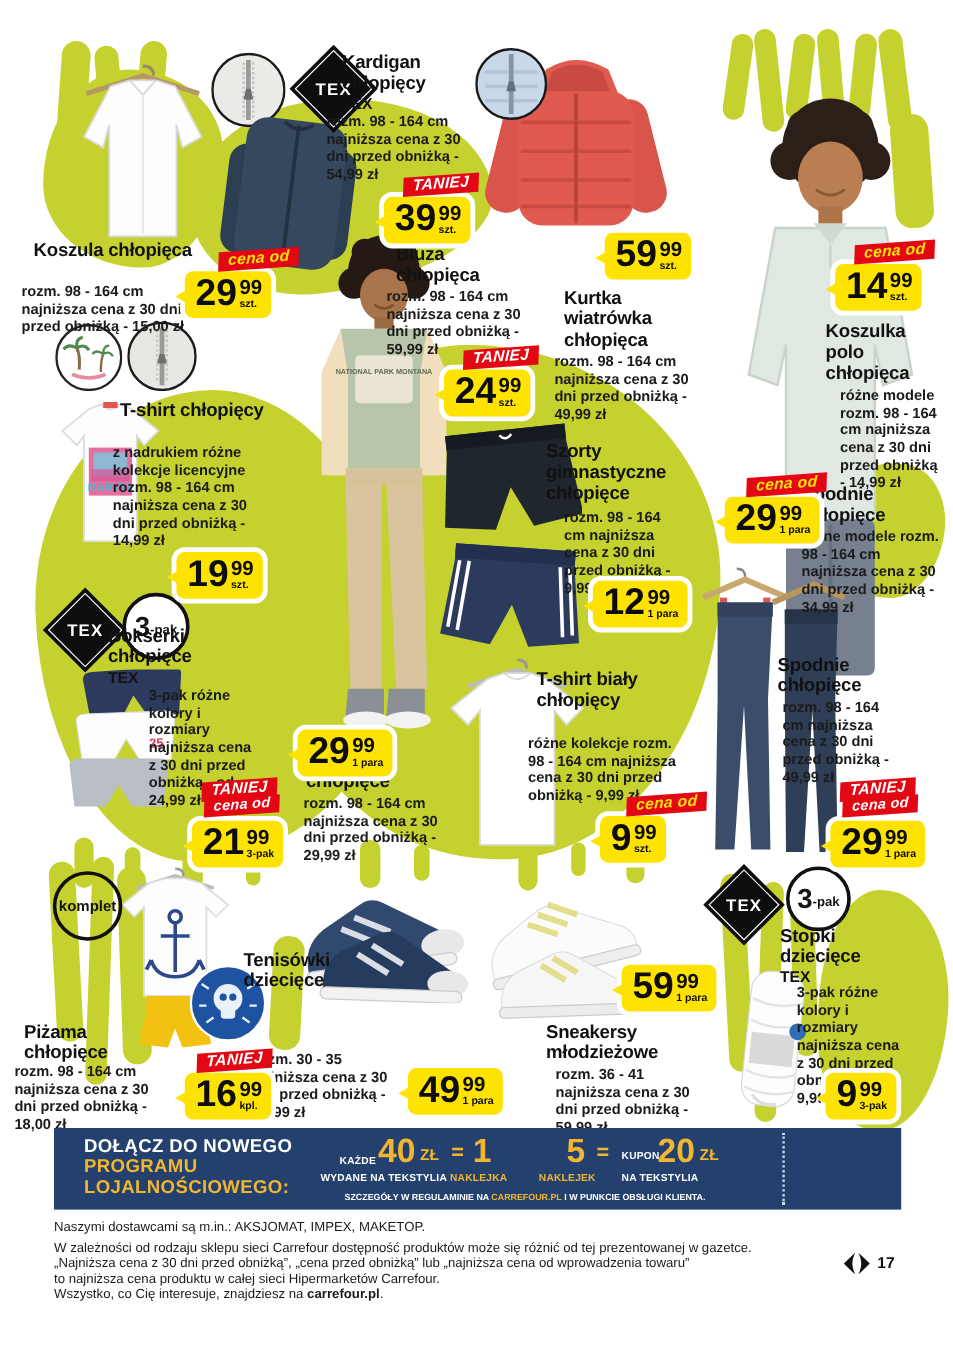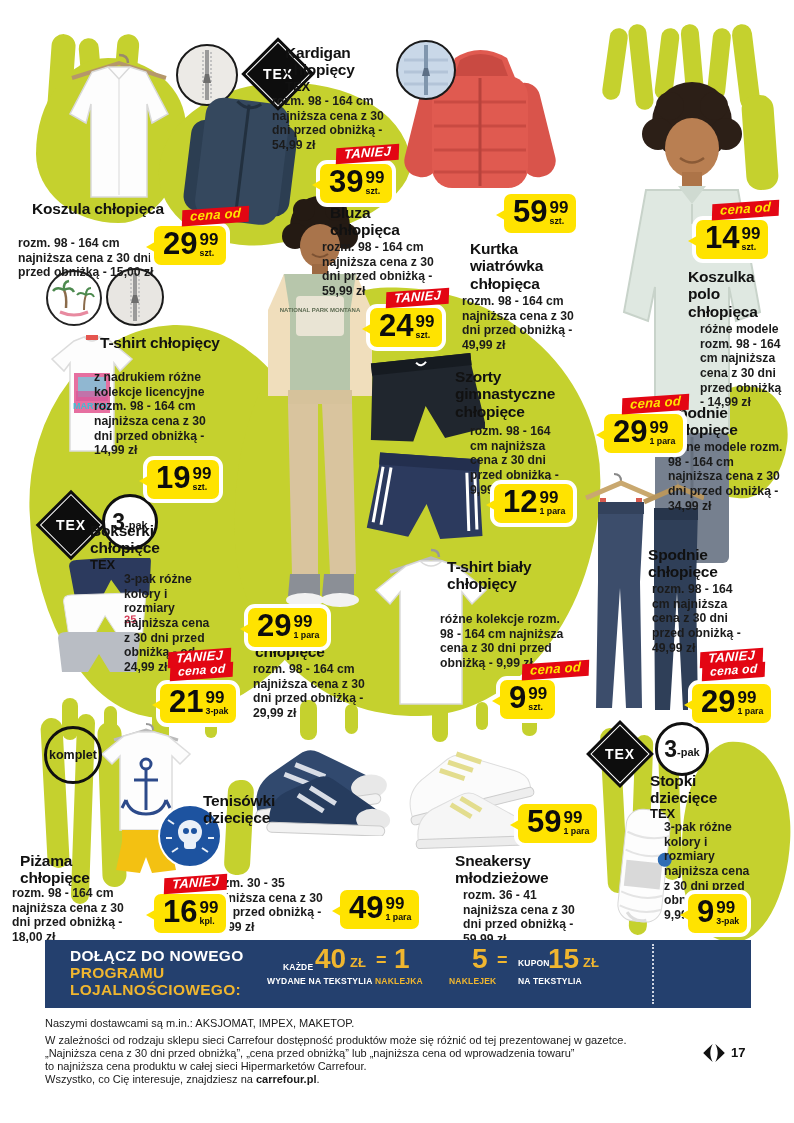--- a/index.html
+++ b/index.html
@@ -6,21 +6,21 @@
 html,body{width:794px;height:1123px}
 body{position:relative;background:#fff;font-family:"Liberation Sans",sans-serif;overflow:hidden;color:#151515}
 .abs{position:absolute}
 .lime{position:absolute;background:#c5d12e;z-index:0}
 svg{display:block}
 .img{position:absolute;z-index:1}
 .txt{position:absolute;z-index:2}
 .pname{font-weight:800;font-size:15.5px;line-height:1.12;color:#111;letter-spacing:-.2px}
 .pbrand{font-weight:800;font-size:13px;color:#111}
 .pdet{font-weight:700;font-size:12.2px;line-height:1.2;color:#1b1b1b}
-.tR{}.tL{text-align:left}.tC{text-align:center}
+.tR{}.tL{text-align:left}.tC{}
 .bub{position:absolute;z-index:3;background:#ffe300;border:4px solid #fff;border-radius:11px;height:47px;display:inline-flex;align-items:flex-start;justify-content:center;padding:2px 8px 0 9px}
 .bub::before{content:"";position:absolute;left:-16px;top:13px;border:8px solid transparent;border-right:14px solid #ffe300}
 .zl{font-size:31px;font-weight:800;line-height:1.05;color:#0d0d0d}
 .frac{display:flex;flex-direction:column;margin-left:2px;padding-top:4px}
 .gr{font-size:17px;font-weight:800;line-height:.95;color:#0d0d0d}
 .unit{font-size:8.8px;font-weight:700;color:#0d0d0d;white-space:nowrap}
 .rib{position:absolute;z-index:4;background:#e30613;font-style:italic;font-weight:800;font-size:13px;line-height:1.15;padding:0 8px 1px;transform:rotate(-4deg) skewX(-6deg);white-space:nowrap;letter-spacing:.3px}
 .rib.w{color:#fff}.rib.g{color:#ffe300}
 .tex{position:absolute;z-index:2;background:#0d0d0d;display:flex;align-items:center;justify-content:center;transform:rotate(45deg)}
 .tex::after{content:"";position:absolute;inset:3px;border:1.5px solid #fff}
@@ -533,23 +533,24 @@
   <span class="big" style="left:270px;top:5px">40</span>
   <span class="mid" style="left:305px;top:15px">ZŁ</span>
   <span class="eq" style="left:331px;top:10px">=</span>
   <span class="big" style="left:349px;top:5px">1</span>
   <span class="smw" style="left:222px;top:36px">WYDANE NA TEKSTYLIA</span>
   <span class="smg" style="left:330px;top:36px">NAKLEJKA</span>
   <span class="big" style="left:427px;top:5px">5</span>
   <span class="smg" style="left:404px;top:36px">NAKLEJEK</span>
   <span class="eq" style="left:452px;top:10px">=</span>
   <span class="smw" style="left:473px;top:18px">KUPON</span>
-  <span class="big" style="left:503px;top:5px">15</span>
+  <span class="big" style="left:503px;top:5px">20</span>
   <span class="mid" style="left:538px;top:15px">ZŁ</span>
   <span class="smw" style="left:473px;top:36px">NA TEKSTYLIA</span>
+  <div class="legal"><span>SZCZEGÓŁY W REGULAMINIE NA </span><b>CARREFOUR.PL</b><span> I W PUNKCIE OBSŁUGI KLIENTA.</span></div>
   <div class="dots"></div>
 </div>
 
 <div class="foot" style="left:45px;top:1017px;width:620px">Naszymi dostawcami są m.in.: AKSJOMAT, IMPEX, MAKETOP.</div>
 <div class="foot" style="left:45px;top:1034px;width:700px">W zależności od rodzaju sklepu sieci Carrefour dostępność produktów może się różnić od tej prezentowanej w gazetce.</div>
 <div class="foot" style="left:45px;top:1047px;width:700px">„Najniższa cena z 30 dni przed obniżką”, „cena przed obniżką” lub „najniższa cena od wprowadzenia towaru”</div>
 <div class="foot" style="left:45px;top:1060px;width:700px">to najniższa cena produktu w całej sieci Hipermarketów Carrefour.</div>
 <div class="foot" style="left:45px;top:1073px;width:700px"><span>Wszystko, co Cię interesuje, znajdziesz na </span><b>carrefour.pl</b><span>.</span></div>
 
 <svg class="abs" width="22" height="18" viewBox="0 0 24 20" style="left:703px;top:1044px;z-index:2">

